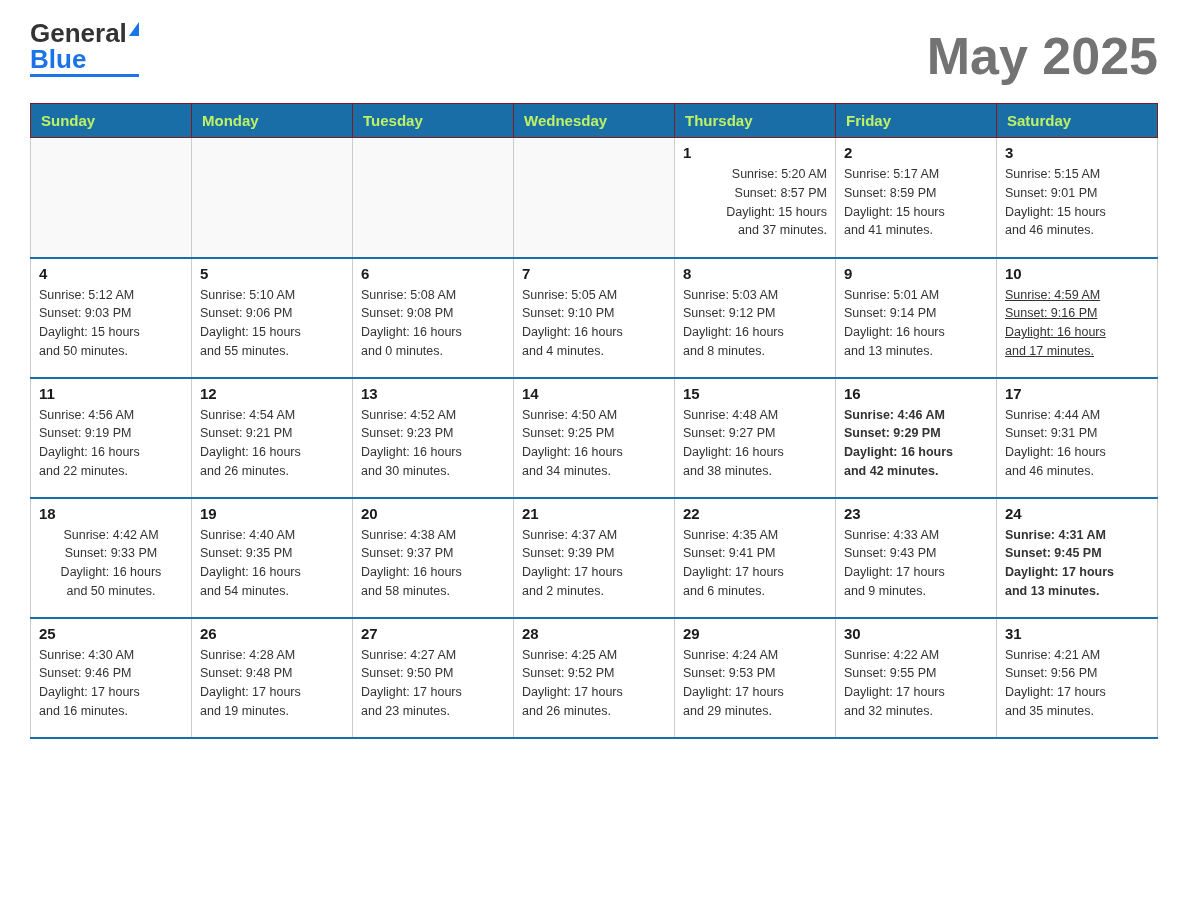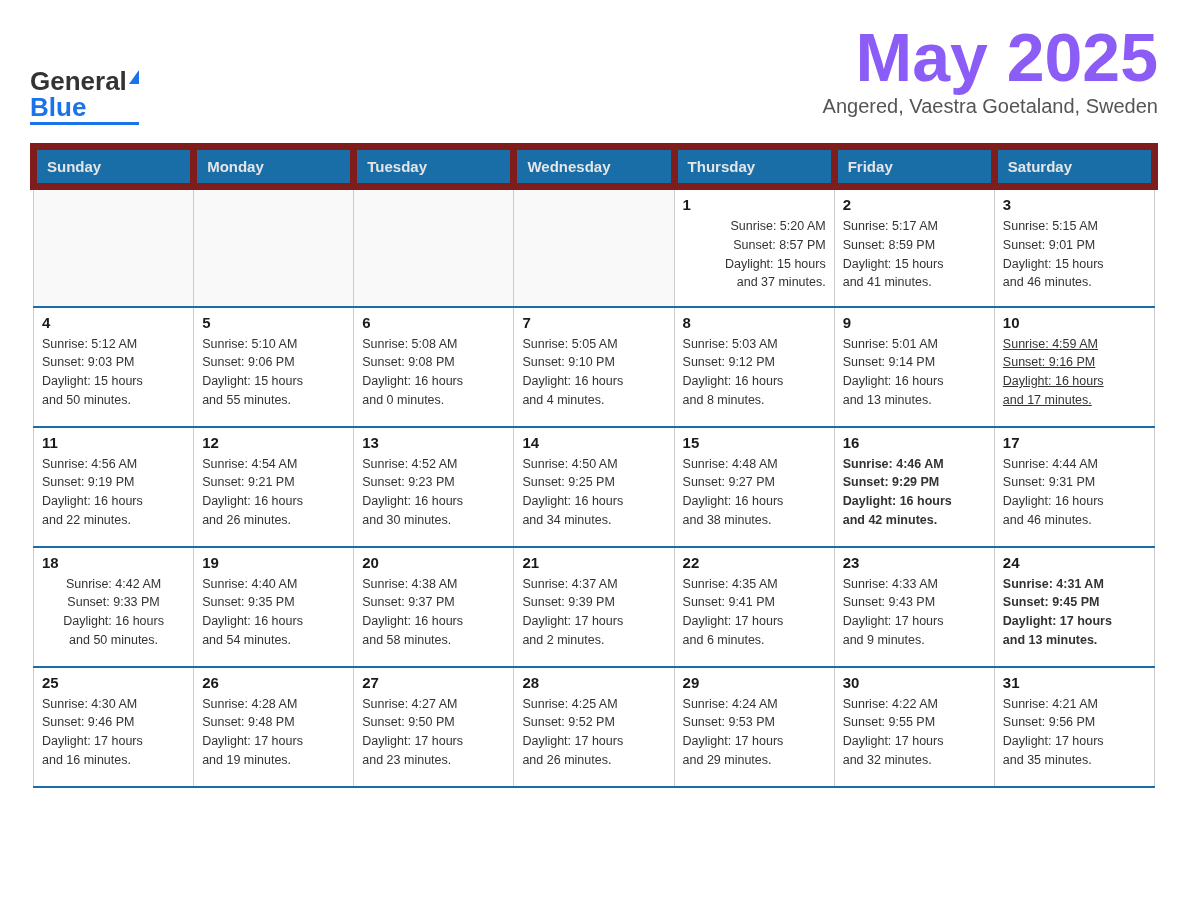--- a/index.html
+++ b/index.html
@@ -14,21 +14,20 @@
     .header {
       display: flex;
       justify-content: space-between;
       align-items: flex-start;
       margin-bottom: 18px;
     }
     .logo {
       display: flex;
       flex-direction: column;
       align-items: flex-start;
-      margin-top: 48px;
     }
     .logo-text {
       font-size: 26px;
       font-weight: bold;
       color: #1a1a1a;
       line-height: 1;
     }
     .logo-general { color: #333; }
     .logo-blue { color: #1a73e8; }
     .logo-triangle {
@@ -45,44 +44,45 @@
     .logo-underline {
       width: 100%;
       height: 3px;
       background: #1a73e8;
       margin-top: 2px;
     }
     .title-section {
       text-align: right;
     }
     .month-title {
-      font-size: 68px;
+      font-size: 52px;
       font-weight: bold;
-      color: #8b5cf6;
+      color: #737373;
       line-height: 1.1;
+      margin-top: 8px;
     }
     .location {
       font-size: 20px;
       color: #555;
     }
     table {
       width: 100%;
       border-collapse: collapse;
       table-layout: fixed;
     }
     thead tr {
       background-color: #1a6ea8;
     }
     thead th {
-      color: #e5e5e5;
+      color: #bef264;
       font-size: 15px;
       font-weight: bold;
       padding: 8px 10px;
       text-align: left;
-      border: 7px solid #7f1d1d;
+      border: 1px solid #7f1d1d;
     }
     tbody td {
       vertical-align: top;
       padding: 6px 8px;
       border: 1px solid #ccc;
       height: 120px;
       width: 14.28%;
     }
     .day-number {
       font-size: 15px;
@@ -112,21 +112,20 @@
       <span class="logo-text logo-general">General</span>
       <span class="logo-triangle"></span>
     </div>
     <div style="display:flex; align-items:flex-start;">
       <span class="logo-text logo-blue">Blue</span>
     </div>
     <div class="logo-underline"></div>
   </div>
   <div class="title-section">
     <div class="month-title">May 2025</div>
-    <div class="location">Angered, Vaestra Goetaland, Sweden</div>
   </div>
 </div>
 
 <table>
   <thead>
     <tr>
     <th>Sunday</th>
         <th>Monday</th>
         <th>Tuesday</th>
         <th>Wednesday</th>

